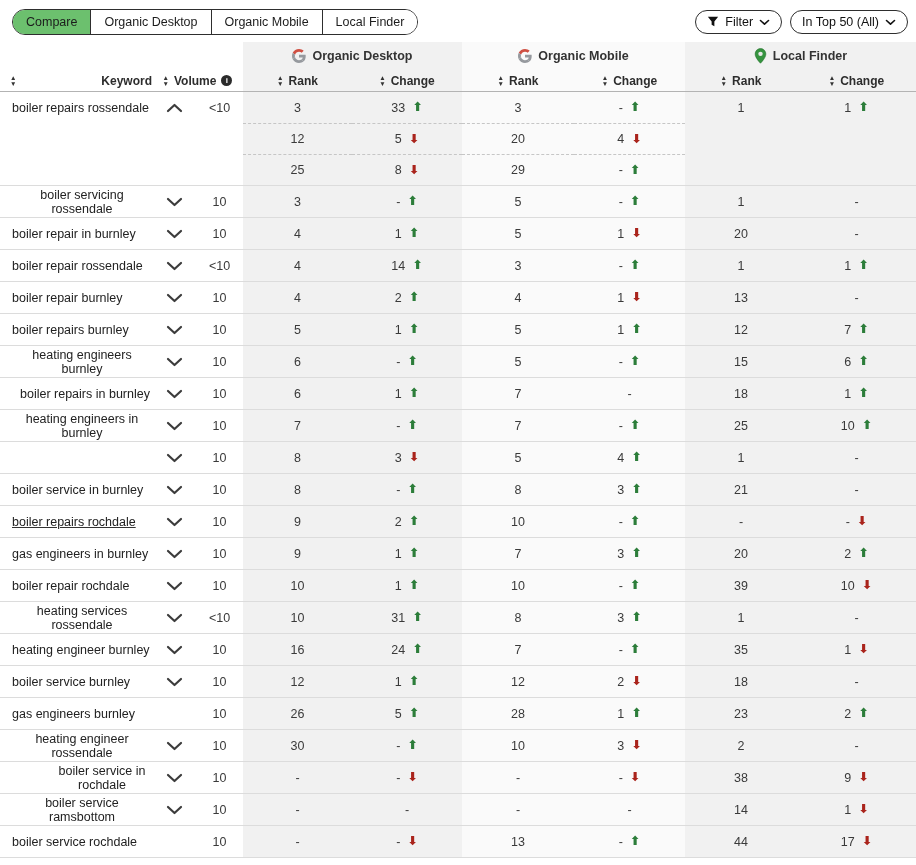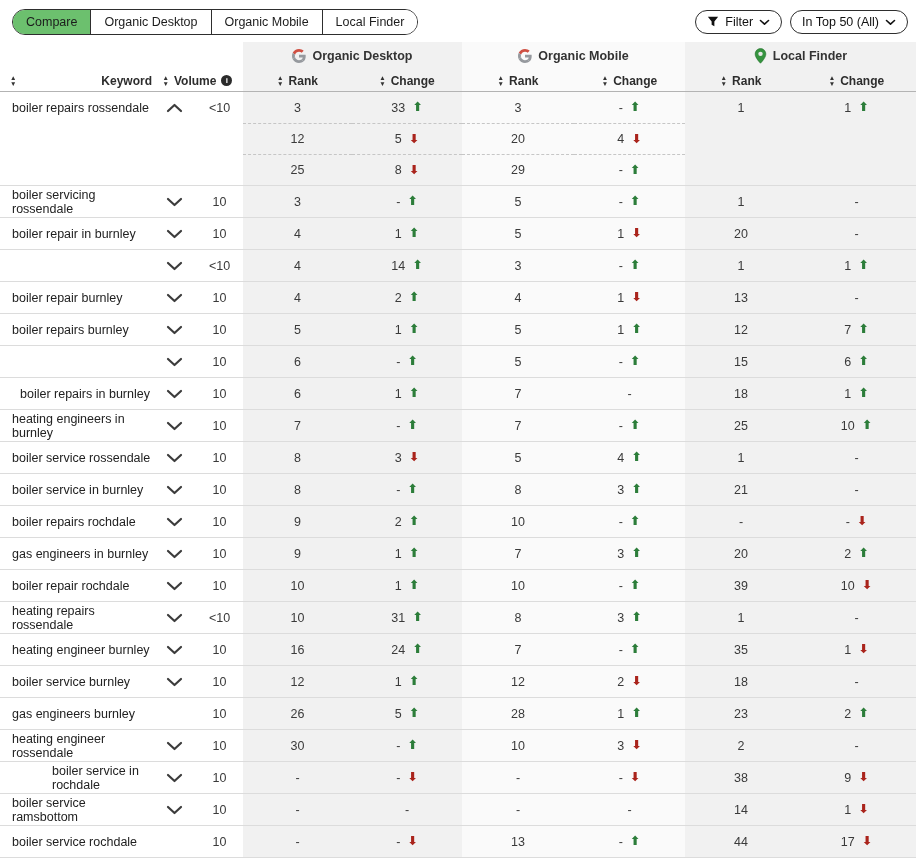--- a/index.html
+++ b/index.html
@@ -35,21 +35,21 @@
   .sort i{font-style:normal;font-size:6.5px;line-height:5.5px;color:#333;}
   .info{width:11px;height:11px;border-radius:50%;background:#2b2b2b;color:#fff;font-size:8px;
         display:inline-flex;align-items:center;justify-content:center;margin-left:5px;font-weight:700;}
 
   .trow{border-bottom:1px solid #dcdcdc;font-size:12.5px;grid-auto-rows:31px;}
   .trow.exp{grid-template-rows:repeat(3,31px);}
   .cell{display:flex;justify-content:center;align-items:center;}
   .cell .inner{display:flex;align-items:center;justify-content:center;height:31px;}
   .cell.top{align-items:flex-start;}
   .cell.kw{justify-content:flex-start;padding-left:12px;}
-  .cell.kw .inner{justify-content:flex-start;}
+  .cell.kw .inner{justify-content:flex-start;text-align:center;}
   .cell.kw .inner span{color:#222;}
   .cell.dash{border-top:1px dashed #c6c6c6;}
   .val{color:#3a3a3a;}
   .changewrap{display:flex;align-items:center;gap:7px;}
   .arrow{font-family:"DejaVu Sans",sans-serif;font-size:12.5px;font-weight:700;line-height:1;}
   .arrow.up{color:#2c7d3a;}
   .arrow.down{color:#aa241c;}
   .chevbtn{cursor:pointer;display:inline-flex;align-items:center;}
 </style>
 </head>
@@ -411,20 +411,25 @@
           </div>
           <div class="cell bg-a" style="grid-area: 1 / 9;">
             <div class="inner">
               <span class="changewrap">
                 <span class="val">-</span>
               </span>
             </div>
           </div>
         </div>
         <div class="trow grid9">
+          <div class="cell kw" style="grid-area: 1 / 1;">
+            <div class="inner">
+              <span>boiler repair rossendale</span>
+            </div>
+          </div>
           <div class="cell" style="grid-area: 1 / 2;">
             <div class="inner">
               <span class="chevbtn">
                 <svg width="17" height="10" viewBox="0 0 17 10">
                   <polyline points="2,2 8.5,8 15,2" fill="none" stroke="#3c3c3c" stroke-width="2.2" stroke-linecap="round" stroke-linejoin="round"></polyline>
                 </svg>
               </span>
             </div>
           </div>
           <div class="cell" style="grid-area: 1 / 3;">
@@ -585,20 +590,25 @@
           <div class="cell bg-a" style="grid-area: 1 / 9;">
             <div class="inner">
               <span class="changewrap">
                 <span class="val">7</span>
                 <span class="arrow up">⬆</span>
               </span>
             </div>
           </div>
         </div>
         <div class="trow grid9">
+          <div class="cell kw" style="grid-area: 1 / 1;">
+            <div class="inner">
+              <span>heating engineers burnley</span>
+            </div>
+          </div>
           <div class="cell" style="grid-area: 1 / 2;">
             <div class="inner">
               <span class="chevbtn">
                 <svg width="17" height="10" viewBox="0 0 17 10">
                   <polyline points="2,2 8.5,8 15,2" fill="none" stroke="#3c3c3c" stroke-width="2.2" stroke-linecap="round" stroke-linejoin="round"></polyline>
                 </svg>
               </span>
             </div>
           </div>
           <div class="cell" style="grid-area: 1 / 3;">
@@ -759,25 +769,20 @@
           <div class="cell bg-a" style="grid-area: 1 / 9;">
             <div class="inner">
               <span class="changewrap">
                 <span class="val">10</span>
                 <span class="arrow up">⬆</span>
               </span>
             </div>
           </div>
         </div>
         <div class="trow grid9">
-          <div class="cell kw" style="grid-area: 1 / 1;">
-            <div class="inner">
-              <span>boiler service rossendale</span>
-            </div>
-          </div>
           <div class="cell" style="grid-area: 1 / 2;">
             <div class="inner">
               <span class="chevbtn">
                 <svg width="17" height="10" viewBox="0 0 17 10">
                   <polyline points="2,2 8.5,8 15,2" fill="none" stroke="#3c3c3c" stroke-width="2.2" stroke-linecap="round" stroke-linejoin="round"></polyline>
                 </svg>
               </span>
             </div>
           </div>
           <div class="cell" style="grid-area: 1 / 3;">
@@ -877,21 +882,21 @@
           </div>
           <div class="cell bg-a" style="grid-area: 1 / 9;">
             <div class="inner">
               <span class="changewrap">
                 <span class="val">-</span>
               </span>
             </div>
           </div>
         </div>
         <div class="trow grid9">
-          <div class="cell kw" style="grid-area: 1 / 1;">
+          <div class="cell kw" style="grid-area: 1 / 1; text-decoration: underline;">
             <div class="inner">
               <span>boiler repairs rochdale</span>
             </div>
           </div>
           <div class="cell" style="grid-area: 1 / 2;">
             <div class="inner">
               <span class="chevbtn">
                 <svg width="17" height="10" viewBox="0 0 17 10">
                   <polyline points="2,2 8.5,8 15,2" fill="none" stroke="#3c3c3c" stroke-width="2.2" stroke-linecap="round" stroke-linejoin="round"></polyline>
                 </svg>
@@ -1059,21 +1064,21 @@
               <span class="changewrap">
                 <span class="val">10</span>
                 <span class="arrow down">⬇</span>
               </span>
             </div>
           </div>
         </div>
         <div class="trow grid9">
           <div class="cell kw" style="grid-area: 1 / 1;">
             <div class="inner">
-              <span>heating repairs rossendale</span>
+              <span>heating services rossendale</span>
             </div>
           </div>
           <div class="cell" style="grid-area: 1 / 2;">
             <div class="inner">
               <span class="chevbtn">
                 <svg width="17" height="10" viewBox="0 0 17 10">
                   <polyline points="2,2 8.5,8 15,2" fill="none" stroke="#3c3c3c" stroke-width="2.2" stroke-linecap="round" stroke-linejoin="round"></polyline>
                 </svg>
               </span>
             </div>

